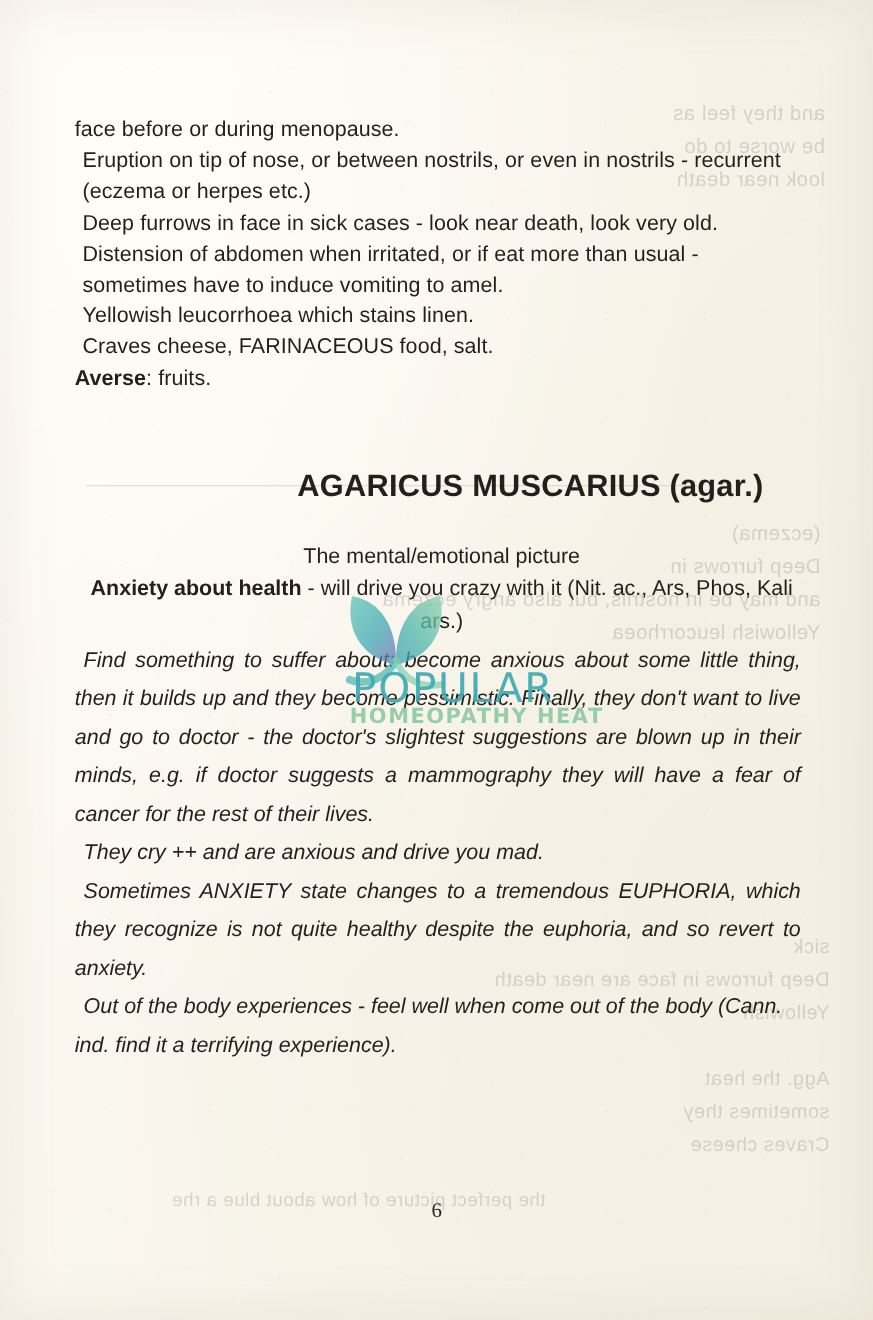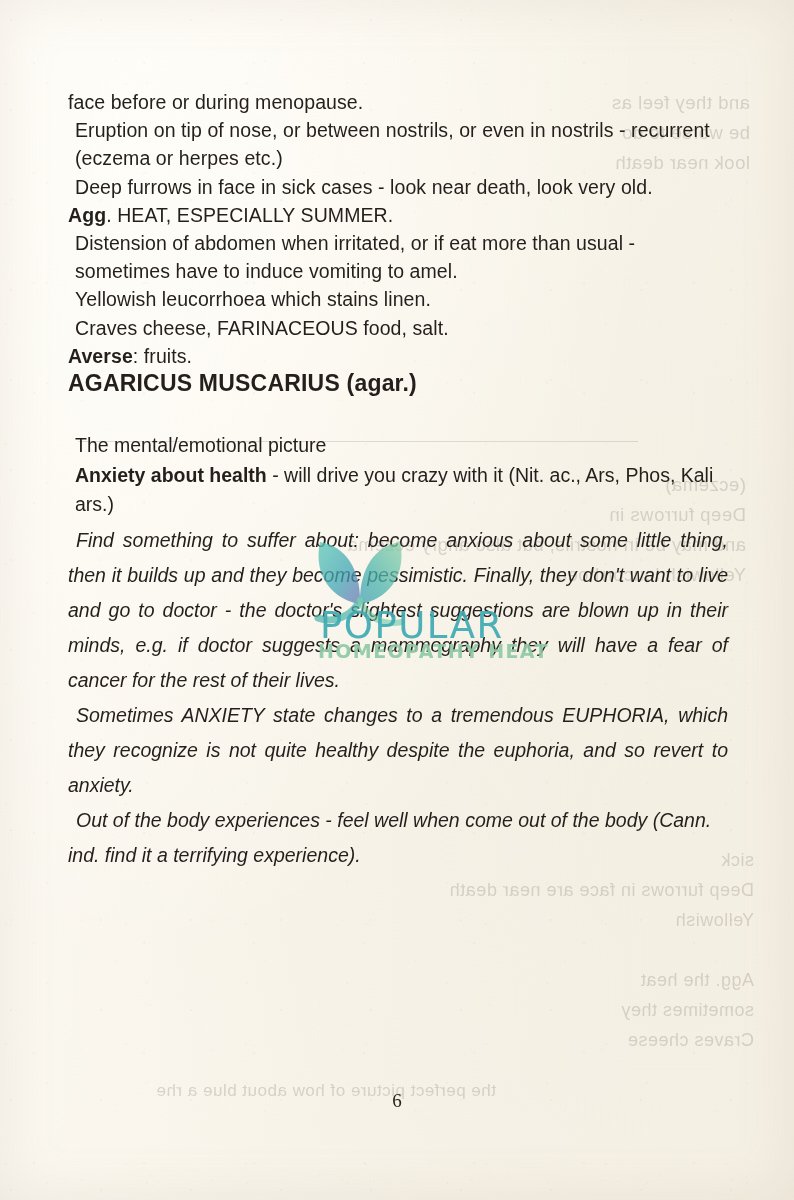--- a/index.html
+++ b/index.html
@@ -89,47 +89,49 @@
     height: 1px;
     background: #b3aaa0;
     opacity: .38;
     pointer-events: none;
   }
 
   
   .col {
     position: absolute;
     left: 68px;
-    top: 0;
+    top: 16px;
     width: 660px;
   }
 
   .block-a {
     padding-top: 88px;
     font-size: 19.5px;
     line-height: 28.2px;
     letter-spacing: .08px;
   }
   .block-a p { margin: 0; text-indent: 0; }
   .ind { padding-left: 7px; }
 
   b, .bold { font-weight: bold; }
 
   .heading {
-    text-align: left;
-    font-size: 23px;
+    margin-top: 68px;
+    text-align: right;
+    font-size: 28px;
     font-weight: bold;
     letter-spacing: .2px;
     padding-right: 34px;
   }
 
   .block-b {
     margin-top: 34px;
     font-size: 19.5px;
     line-height: 29.5px;
+    text-align: center;
   }
   .block-b p { margin: 0; }
 
   .block-just {
     margin-top: 3px;
     font-size: 19.5px;
     line-height: 35px;
     text-align: justify;
     text-justify: inter-word;
   }
@@ -217,36 +219,36 @@
 Craves cheese</div>
   <div class="bleed bleed-bottomleft">the perfect picture of how about blue a rhe</div>
   <div class="bleed-rule"></div>
 
   <div class="col">
 
     <div class="block-a">
       <p>face before or during menopause.</p>
       <p class="ind">Eruption on tip of nose, or between nostrils, or even in nostrils - recurrent (eczema or herpes etc.)</p>
       <p class="ind">Deep furrows in face in sick cases - look near death, look very old.</p>
-      <p><b>Agg</b><span>. HEAT, ESPECIALLY SUMMER.</span></p>
       <p class="ind">Distension of abdomen when irritated, or if eat more than usual - sometimes have to induce vomiting to amel.</p>
       <p class="ind">Yellowish leucorrhoea which stains linen.</p>
       <p class="ind">Craves cheese, FARINACEOUS food, salt.</p>
       <p><b>Averse</b><span>: fruits.</span></p>
     </div>
 
     <div class="heading">AGARICUS MUSCARIUS (agar.)</div>
 
     <div class="block-b">
       <p class="ind">The mental/emotional picture</p>
       <p class="ind"><b>Anxiety about health</b><span> - will drive you crazy with it (Nit. ac., Ars, Phos, Kali ars.)</span></p>
     </div>
 
     <div class="block-just">
       <p>Find something to suffer about: become anxious about some little thing, then it builds up and they become pessimistic. Finally, they don't want to live and go to doctor - the doctor's slightest suggestions are blown up in their minds, e.g.  if doctor suggests a mammography they will have a fear of cancer for the rest of their lives.</p>
+      <p class="last-free">They cry ++ and are anxious and drive you mad.</p>
       <p>Sometimes ANXIETY state changes to a tremendous EUPHORIA, which they recognize is not quite healthy despite the euphoria, and so revert to anxiety.</p>
       <p class="last-free">Out of the body experiences - feel well when come out of the body (Cann. ind. find it a terrifying experience).</p>
     </div>
 
   </div>
 
   <div class="watermark">
     <svg class="wm-leaf" viewBox="0 0 120 120">
       <defs>
         <linearGradient id="lg1" x1="0" y1="0" x2="1" y2="1">

